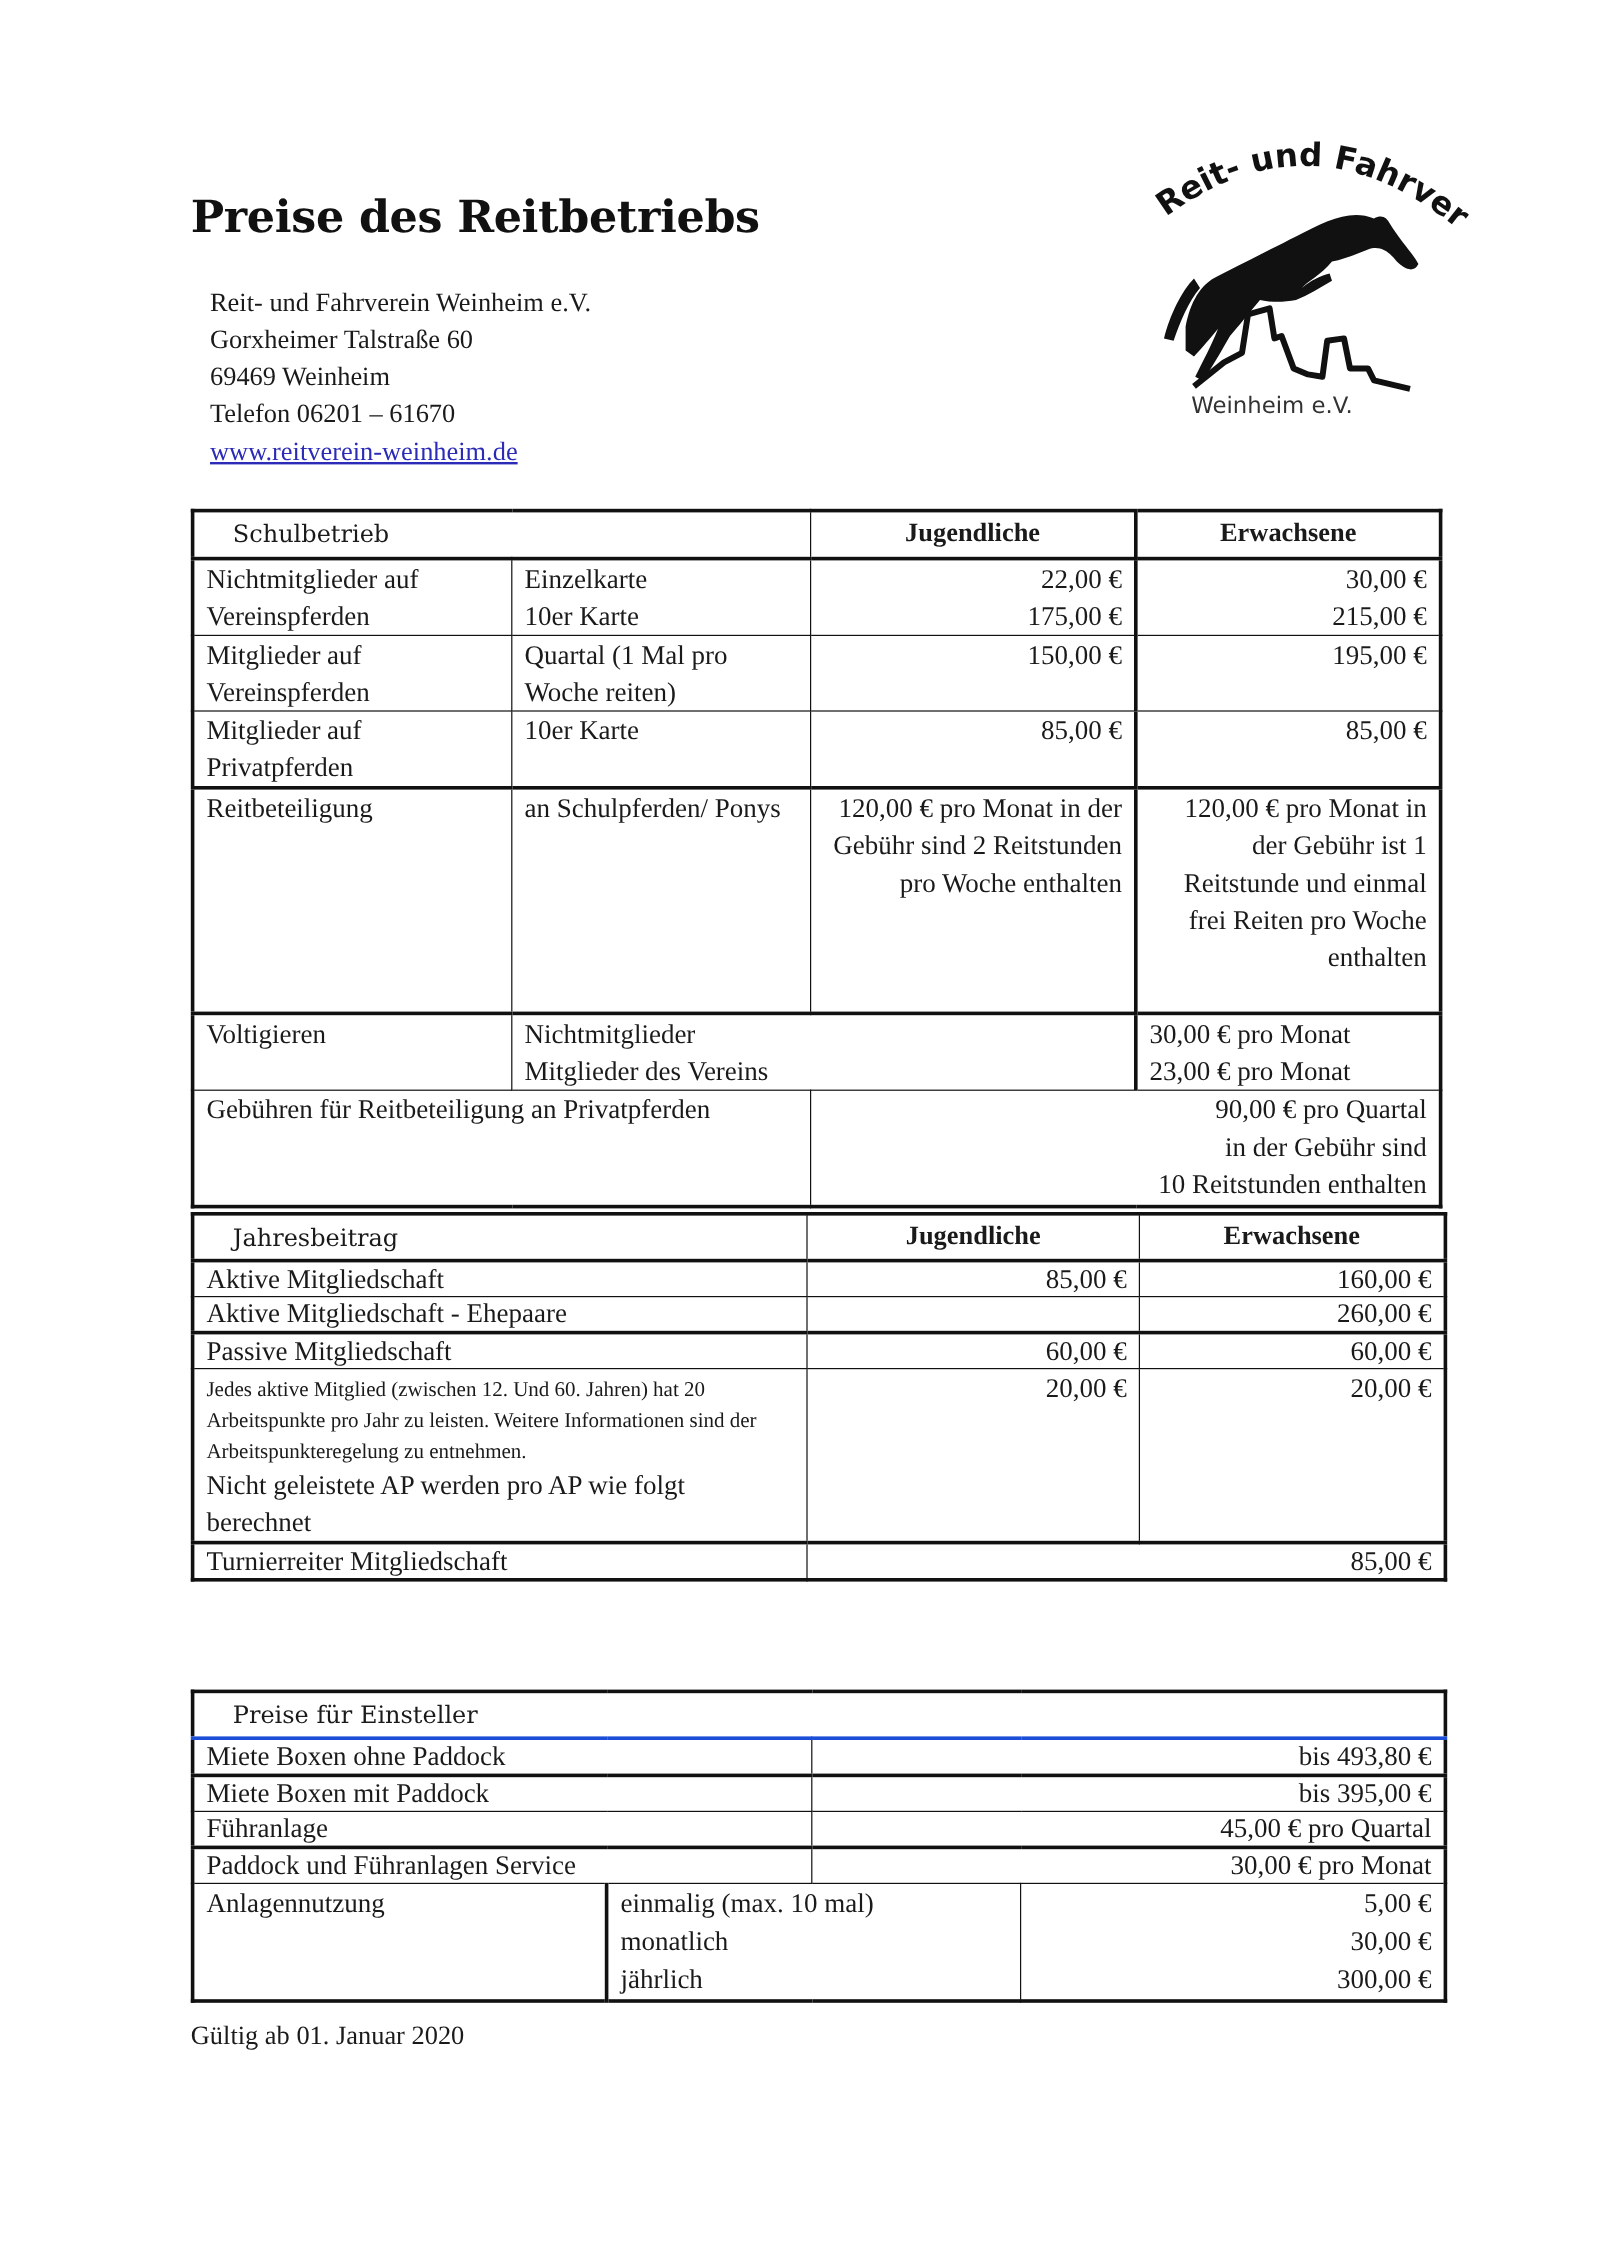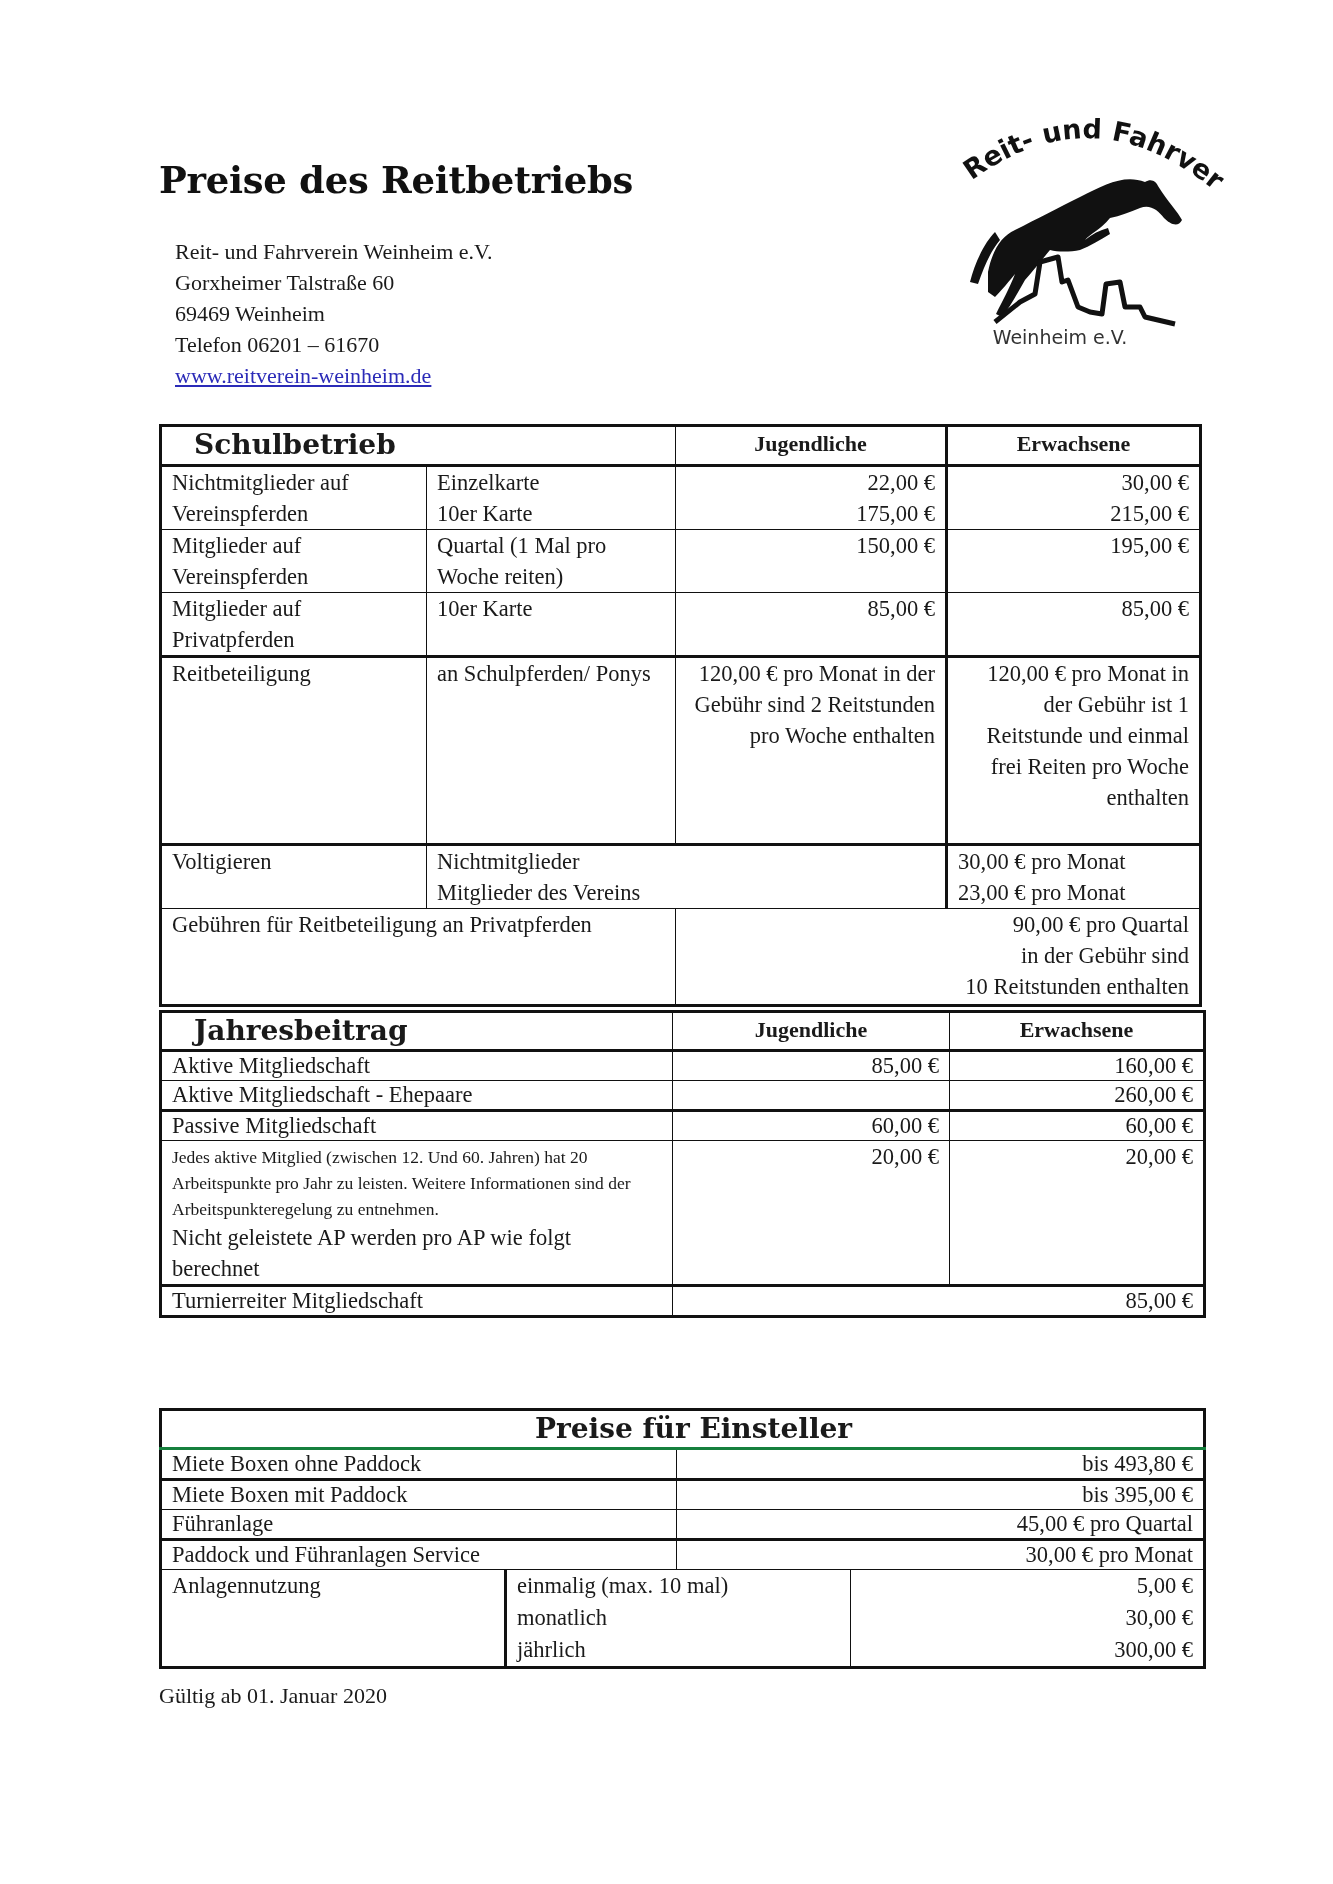--- a/index.html
+++ b/index.html
@@ -13,21 +13,21 @@
   #address div { white-space:nowrap;margin-left:16px; }
   #address a { color:#2b2bb8; text-decoration:underline; }
   #logo { left:940px; top:112px; width:290px; height:235px; }
 
   table { border-collapse:collapse; position:absolute; table-layout:fixed;
           font-family:"Liberation Serif",serif; font-size:22.5px; }
   td { border:1.5px solid #111; padding:0 10px; vertical-align:top; line-height:31px; }
   .thick-top td { border-top:3px solid #111; }
   .r { text-align:right; }
   .c { text-align:right; }
-  .hdr { font-weight:bold; font-size:28px; line-height:36px; font-family:"DejaVu Serif",serif;padding-left:32px; }
+  .hdr { font-weight:normal; font-size:20px; line-height:36px; font-family:"DejaVu Serif",serif;padding-left:32px; }
   .colh { font-weight:bold; text-align:center; font-size:22px; line-height:34px; }
   .outer { border:3px solid #111; }
   .small { font-size:17.5px; line-height:26px; }
   #footer { left:159px; top:1683px; font-size:22px; font-family:"Liberation Serif",serif; }
 </style>
 </head>
 <body>
 
 <div id="title" class="abs">Preise des Reitbetriebs</div>
 <div id="address" class="abs">
@@ -167,21 +167,21 @@
 
 <table class="outer" style="left:159px; top:1408px; width:1044px;">
   <colgroup>
       <col style="width:345px">
       <col style="width:171px">
       <col style="width:174px">
       <col style="width:354px">
     </colgroup>
   <tbody>
       <tr style="height:36px">
-    <td colspan="4" class="hdr" style="border-bottom:3px solid #15803d;text-align:center;">Preise für Einsteller</td>
+    <td colspan="4" class="hdr" style="border-bottom:3px solid #1d4ed8;">Preise für Einsteller</td>
   </tr>
   <tr style="height:30px">
     <td colspan="2" style="line-height:28px">Miete Boxen ohne Paddock</td>
     <td colspan="2" class="r" style="line-height:28px">bis 493,80 €</td>
   </tr>
   <tr class="thick-top" style="height:30px">
     <td colspan="2" style="line-height:28px">Miete Boxen mit Paddock</td>
     <td colspan="2" class="r" style="line-height:28px">bis 395,00 €</td>
   </tr>
   <tr style="height:30px">

